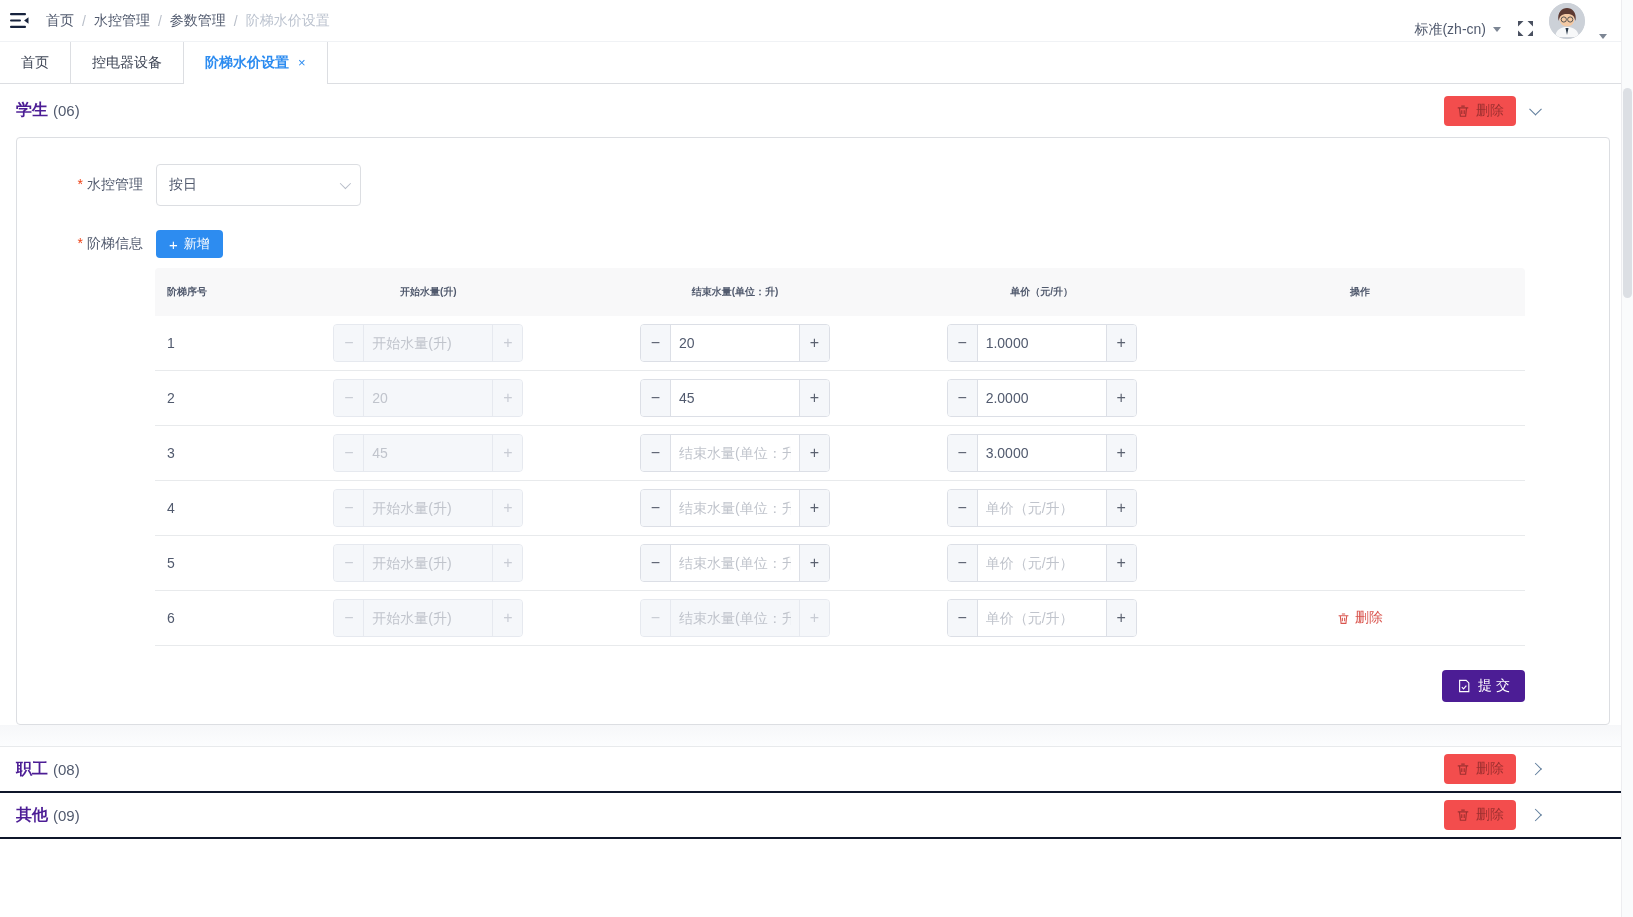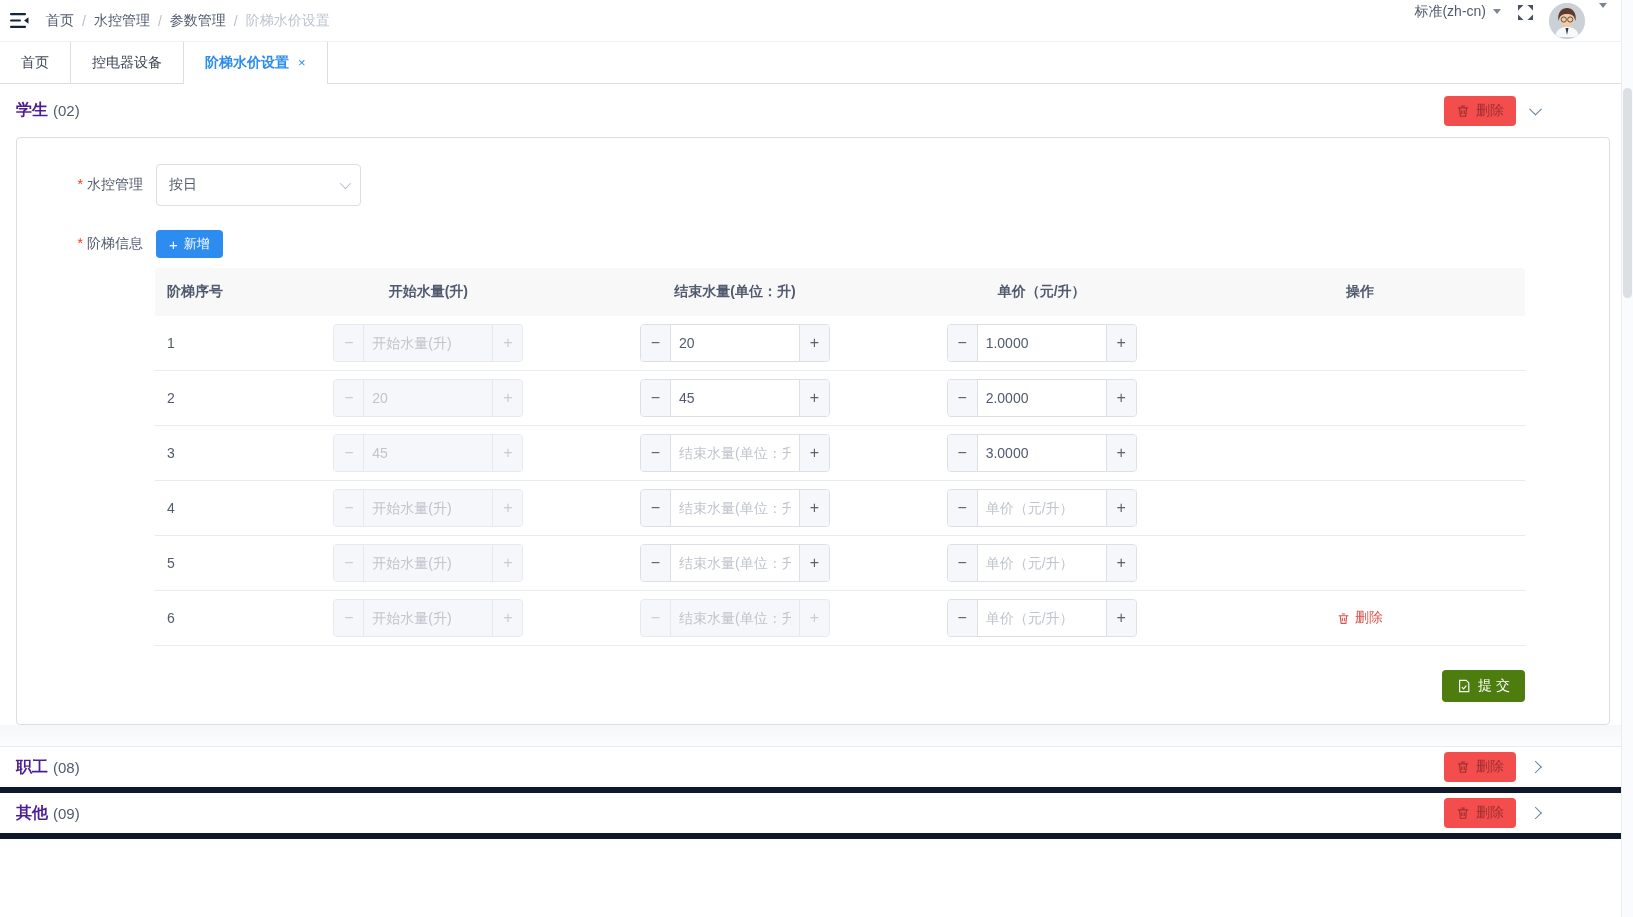--- a/index.html
+++ b/index.html
@@ -10,36 +10,36 @@
     position:relative; overflow:hidden;
   }
 
   
   .topbar { height:42px; display:flex; align-items:center; padding:0 26px 0 10px; border-bottom:1px solid #f0f2f5; }
   .hamburger { width:20px; height:18px; margin-right:16px; display:flex; align-items:center; cursor:pointer; }
   .breadcrumb { display:flex; align-items:center; gap:8px; font-size:14px; }
   .crumb { color:#515a6e; cursor:pointer; }
   .crumb-sep { color:#b9bfc9; }
   .crumb.current { color:#bcc3cf; cursor:default; }
-  .topbar-right { margin-left:auto; display:flex; align-items:flex-start; gap:14px; }
+  .topbar-right { margin-left:auto; display:flex; align-items:flex-end; gap:14px; }
   .lang { display:flex; align-items:center; gap:7px; color:#515a6e; cursor:pointer; }
   .caret-down { width:0; height:0; border-left:4px solid transparent; border-right:4px solid transparent; border-top:5px solid #7d8694; }
   .fullscreen { width:20px; height:20px; cursor:pointer; display:flex; align-items:center; justify-content:center; }
   .avatar { width:36px; height:36px; border-radius:50%; overflow:hidden; cursor:pointer; background:#ccd1d8; }
 
   
   .tabsbar { height:42px; display:flex; border-bottom:1px solid #dcdee2; background:#fff; }
   .tab { padding:0 21px; display:flex; align-items:center; gap:9px; border-right:1px solid #dcdee2; font-size:14px; color:#3f4656; cursor:pointer; background:#fff; }
   .tab.active { color:#2d8cf0; font-weight:700; position:relative; }
   .tab.active::after { content:""; position:absolute; left:0; right:0; bottom:-1px; height:1px; background:#fff; }
   .tab-close { font-size:13px; color:#2d8cf0; font-weight:400; cursor:pointer; }
 
   
   .section-head { height:53px; display:flex; align-items:center; padding-left:16px; position:relative; }
-  .section-row  { height:46px; display:flex; align-items:center; padding-left:16px; position:relative; border-bottom:6px solid #0f172a; }
+  .section-row  { height:46px; display:flex; align-items:center; padding-left:16px; position:relative; border-bottom:2px solid #0f172a; }
   .sec-title { font-size:16px; font-weight:700; color:#4c1d95; }
   .sec-code  { font-size:15px; font-weight:400; color:#515a6e; margin-left:5px; }
   .btn-danger { position:absolute; right:117px; top:50%; transform:translateY(-50%);
     background:#f34d4d; color:#9e3030; height:30px; padding:0 12px; border:none; border-radius:4px;
     display:flex; align-items:center; gap:6px; font-size:14px; cursor:pointer; }
   .sec-chev { position:absolute; right:93px; top:50%; width:9px; height:9px;
     border-right:1.7px solid #5f7d9c; border-bottom:1.7px solid #5f7d9c; cursor:pointer; }
   .sec-chev.down  { transform:translateY(-70%) rotate(45deg); }
   .sec-chev.right { transform:translateY(-50%) rotate(-45deg); }
 
@@ -60,21 +60,21 @@
     transform:rotate(45deg) translateY(-2px); }
 
   .btn-add { background:#2d8cf0; color:#fff; border:none; border-radius:4px; height:28px; padding:0 13px;
     display:flex; align-items:center; gap:6px; font-size:13px; cursor:pointer; }
   .plus-glyph { font-size:15px; line-height:1; }
 
   
   .ttable { margin:10px 84px 0 138px; }
   .tgrid { display:grid; grid-template-columns:120px 1fr 1fr 1fr 330px; align-items:center; }
   .thead { height:48px; background:#f8f8f9; border-radius:4px 4px 0 0; font-weight:700; color:#515a6e; }
-  .th { text-align:center; font-size:14px; }
+  .th { text-align:center; font-size:10px; }
   .th.first { text-align:left; padding-left:12px; }
   .trow { height:55px; border-bottom:1px solid #e8eaec; }
   .cell { display:flex; justify-content:center; align-items:center; }
   .cell.seq { justify-content:flex-start; padding-left:12px; color:#515a6e; }
 
   .stepper { display:flex; width:190px; height:38px; border:1px solid #dcdfe6; border-radius:4px; background:#fff; overflow:hidden; }
   .stepper .sbtn { width:30px; flex:none; background:#f5f7fa; color:#5b6270; display:flex; align-items:center; justify-content:center;
     font-size:16px; cursor:pointer; user-select:none; }
   .stepper .dec { border-right:1px solid #dcdfe6; }
   .stepper .inc { border-left:1px solid #dcdfe6; }
@@ -82,21 +82,21 @@
     font-size:14px; color:#515a6e; font-family:"Liberation Sans", sans-serif; }
   .stepper input::placeholder { color:#c0c4cc; }
   .stepper.disabled { background:#f5f7fa; border-color:#e6e9ef; }
   .stepper.disabled .sbtn { color:#c8ccd4; cursor:not-allowed; background:#f5f7fa; }
   .stepper.disabled .dec, .stepper.disabled .inc { border-color:#e6e9ef; }
   .stepper.disabled input { color:#c0c4cc; }
 
   .row-del { display:flex; align-items:center; gap:5px; color:#d9544d; cursor:pointer; font-size:14px; }
 
   .submit-row { display:flex; justify-content:flex-end; margin:24px 84px 0 0; }
-  .btn-primary { background:#4d7c0f; color:#fff; border:none; border-radius:4px; height:32px; padding:0 15px;
+  .btn-primary { background:#4c1d95; color:#fff; border:none; border-radius:4px; height:32px; padding:0 15px;
     display:flex; align-items:center; gap:7px; font-size:14px; cursor:pointer; }
 
   .gap-band { height:22px; background:linear-gradient(#f6f7f9, #fcfdfe); border-bottom:1px solid #e8eaec; }
 
   
   .scrollbar { position:absolute; right:0; top:0; width:12px; height:917px; background:#fafbfc; border-left:1px solid #ededf0; }
   .scroll-thumb { position:absolute; left:1px; top:88px; width:9px; height:210px; background:#dcdfe4; border-radius:5px; cursor:pointer; }
 
   svg { display:block; }
 </style>
@@ -168,21 +168,21 @@
     <span>控电器设备</span>
   </div>
   <div class="tab active">
     <span>阶梯水价设置</span>
     <span class="tab-close">×</span>
   </div>
 </div>
 
 <div class="section-head">
   <span class="sec-title">学生</span>
-  <span class="sec-code">(02)</span>
+  <span class="sec-code">(06)</span>
   <button class="btn-danger">
     <span>
       <svg width="14" height="14" viewBox="0 0 16 16" fill="none" stroke="currentColor" stroke-width="1.3">
         <path d="M6 2.5h4M2 4.5h12M4 4.5l1 9.5h6l1-9.5M6.6 7v4.5M9.4 7v4.5"></path>
       </svg>
     </span>
     <span>删除</span>
   </button>
   <span class="sec-chev down"></span>
 </div>

